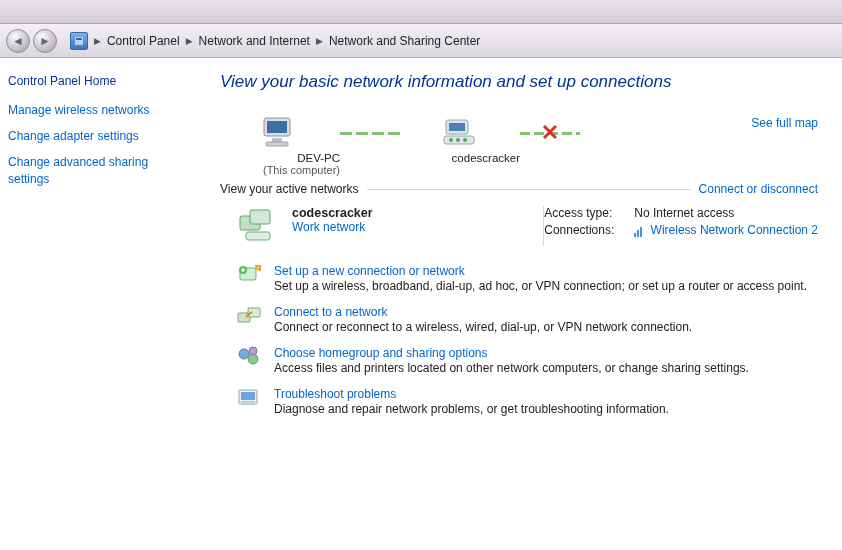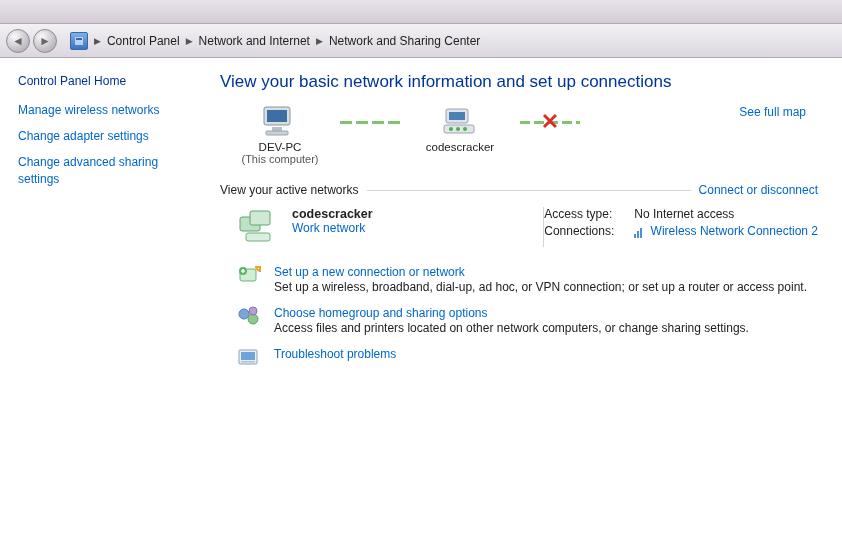--- a/index.html
+++ b/index.html
@@ -36,75 +36,75 @@
     margin:0 4px 0 10px;
     background:linear-gradient(#7db1e8,#3b74c1);
     border:1px solid #3669a9; border-radius:2px;
     display:inline-flex;align-items:center;justify-content:center;
   }
   .breadcrumb { display:flex; align-items:center; font-size:12px; }
   .breadcrumb span { padding:0 4px; }
   .breadcrumb .sep { color:#555; font-size:9px; padding:0 2px; }
   .content { display:flex; height:492px; }
   .sidebar {
-    width:200px; padding:16px 12px 12px 18px;
+    width:200px; padding:16px 12px 12px 8px;
     background:#fff;
   }
   .sidebar .home {
     color:#003399; font-size:12px; margin-bottom:14px;
   }
   .sidebar a {
     display:block; color:#0066cc; font-size:12px;
     text-decoration:none; margin-bottom:10px; line-height:1.35;
     cursor:pointer;
   }
   .main {
     flex:1; padding:14px 24px 10px 20px;
     overflow:auto;
   }
   .main h1 {
     color:#003399; font-weight:normal;
-    font-size:17px; margin:0 0 13px 0;
+    font-size:17px; margin:0 0 24px 0;font-style:italic;
   }
   .map-row {
     display:flex; align-items:flex-start;
     position:relative;
     margin-bottom:6px;
   }
   .map-node {
-    width:120px; text-align:center;
+    width:120px; text-align:right;
     position:relative;
   }
   .map-node .lbl { font-size:11.5px; color:#222; margin-top:2px; }
   .map-node .sub { font-size:11px; color:#555; }
   .map-conn {
     flex:0 0 60px; height:34px; position:relative;
     display:flex; align-items:center; justify-content:center;
   }
   .map-conn .bar {
     width:100%; height:3px;
     background:repeating-linear-gradient(90deg,#82c46e 0 12px,transparent 12px 16px);
   }
   .map-conn .bar.broken {
     background:repeating-linear-gradient(90deg,#82c46e 0 10px,transparent 10px 14px);
   }
   .map-conn .x {
     position:absolute; color:#d93025; font-size:22px; font-weight:bold;
     top:4px;
   }
   .see-map {
-    position:absolute; right:12px; top:0;
+    position:absolute; right:0; top:0;
     color:#0066cc; font-size:12px;
   }
   .icon-pc {
     width:44px; height:34px; margin:0 auto;
     display:flex; align-items:center; justify-content:center;
   }
   .section-hdr {
-    display:flex; align-items:center; margin-top:18px;
+    display:flex; align-items:center; margin-top:6px;
   }
   .section-hdr .txt { font-size:12px; color:#222; }
   .section-hdr .rule {
     flex:1; height:1px; background:#cfd6df; margin:0 8px;
   }
   .section-hdr .link { color:#0066cc; font-size:12px; }
   .active-net {
     display:flex; padding:10px 0 12px 16px;
   }
   .active-net .left { display:flex; }
@@ -262,20 +262,33 @@
             <circle cx="7" cy="6" r="4" fill="#5cb860"></circle>
             <path d="M5 6 h4 M7 4 v4" stroke="#fff" stroke-width="1.5"></path>
           </svg>
       </div>
       <div>
         <a class="tlink">Set up a new connection or network</a>
         <div class="tdesc">Set up a wireless, broadband, dial-up, ad hoc, or VPN connection; or set up a router or access point.</div>
       </div>
     </div>
 
+    <div class="task">
+      <div class="ticon">
+        <svg width="26" height="22" viewBox="0 0 26 22">
+            <rect x="2" y="8" width="12" height="9" rx="1" fill="#cfe3c7" stroke="#7aa96e"></rect>
+            <rect x="12" y="3" width="12" height="9" rx="1" fill="#d9ebd1" stroke="#7aa96e"></rect>
+            <line x1="10" y1="12" x2="16" y2="7" stroke="#e0833a" stroke-width="2"></line>
+          </svg>
+      </div>
+      <div>
+        <a class="tlink">Connect to a network</a>
+        <div class="tdesc">Connect or reconnect to a wireless, wired, dial-up, or VPN network connection.</div>
+      </div>
+    </div>
 
     <div class="task">
       <div class="ticon">
         <svg width="26" height="22" viewBox="0 0 26 22">
             <circle cx="8" cy="8" r="5" fill="#7aa7d9" stroke="#4f7fb3"></circle>
             <circle cx="17" cy="13" r="5" fill="#8fc98a" stroke="#5fa367"></circle>
             <circle cx="17" cy="5" r="4" fill="#b99ed6" stroke="#8b6cb3"></circle>
           </svg>
       </div>
       <div>
@@ -287,17 +300,18 @@
     <div class="task">
       <div class="ticon">
         <svg width="26" height="22" viewBox="0 0 26 22">
             <rect x="3" y="3" width="18" height="14" rx="1" fill="#eaf0f6" stroke="#8fa5bb"></rect>
             <rect x="5" y="5" width="14" height="8" fill="#6fa3dc"></rect>
             <rect x="5" y="14" width="14" height="1.5" fill="#b0c3d6"></rect>
           </svg>
       </div>
       <div>
         <a class="tlink">Troubleshoot problems</a>
+        <div class="tdesc">Diagnose and repair network problems, or get troubleshooting information.</div>
       </div>
     </div>
 
   </div>
 </div>
 
 </body></html>

